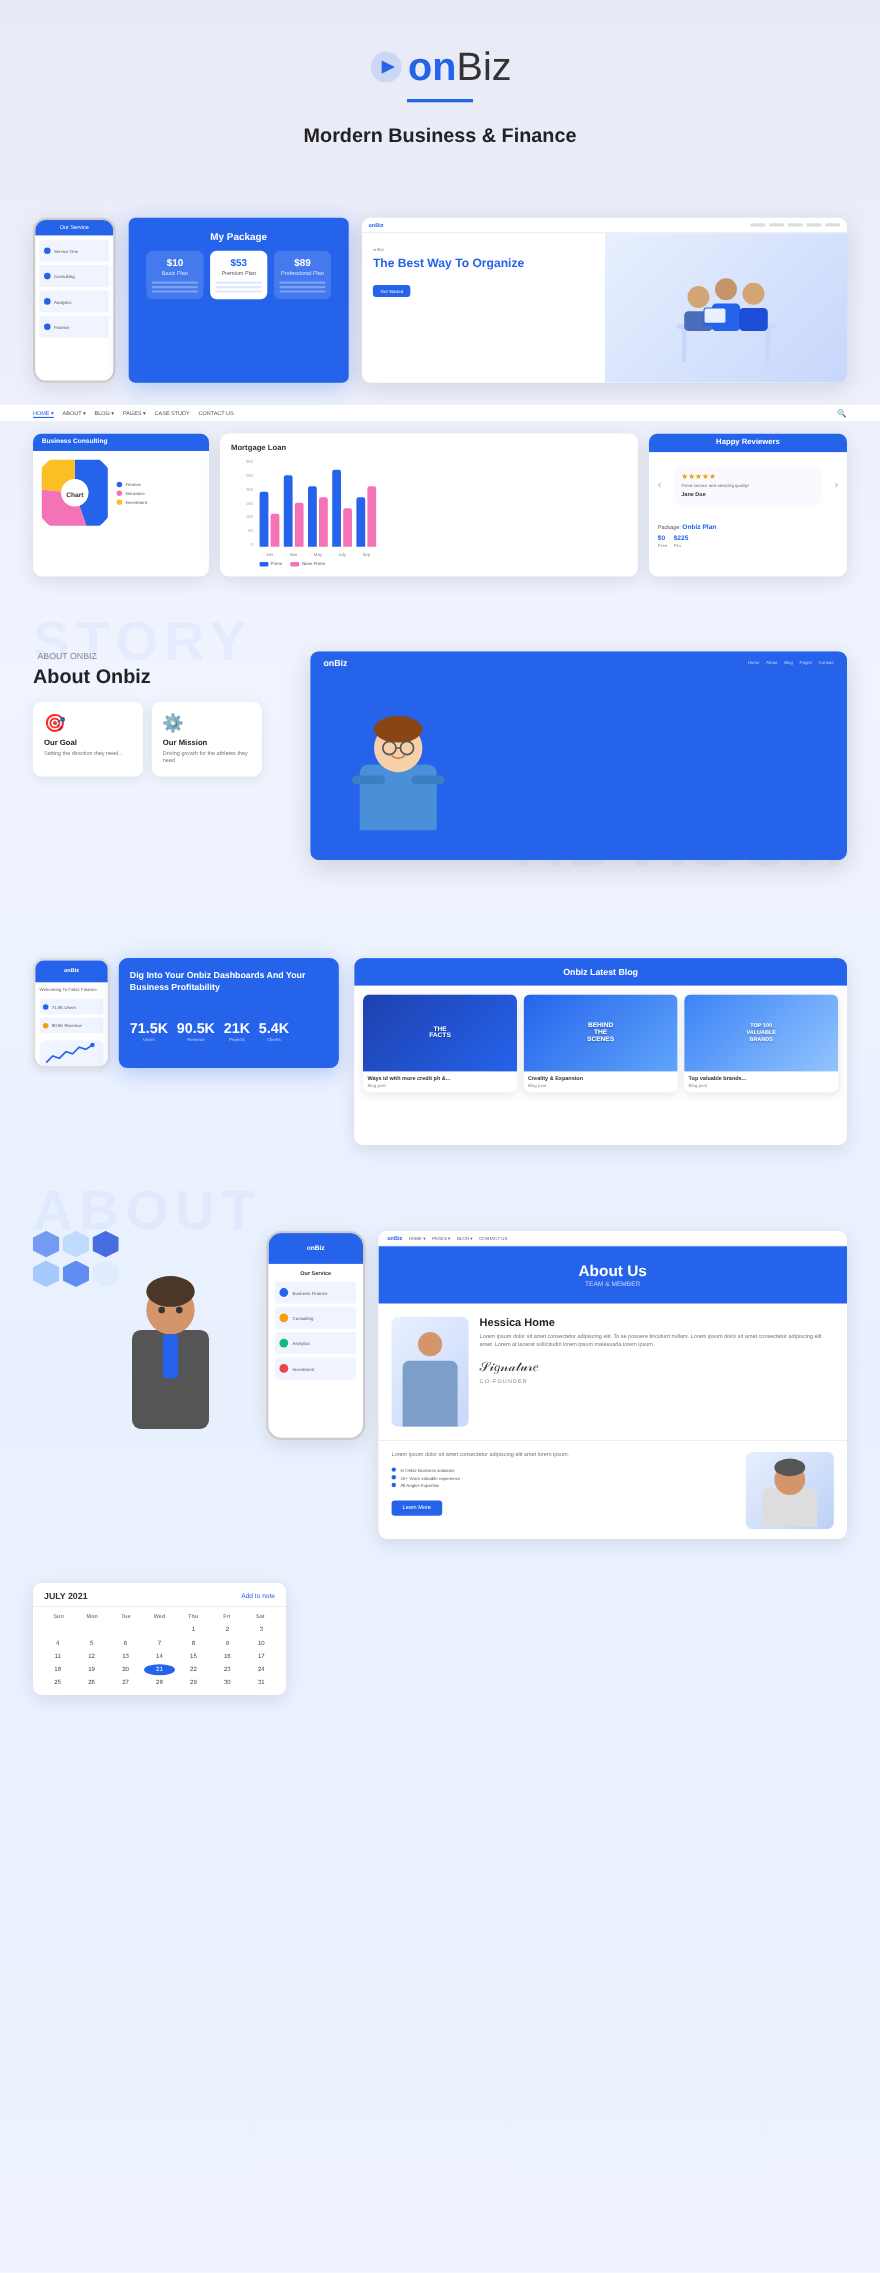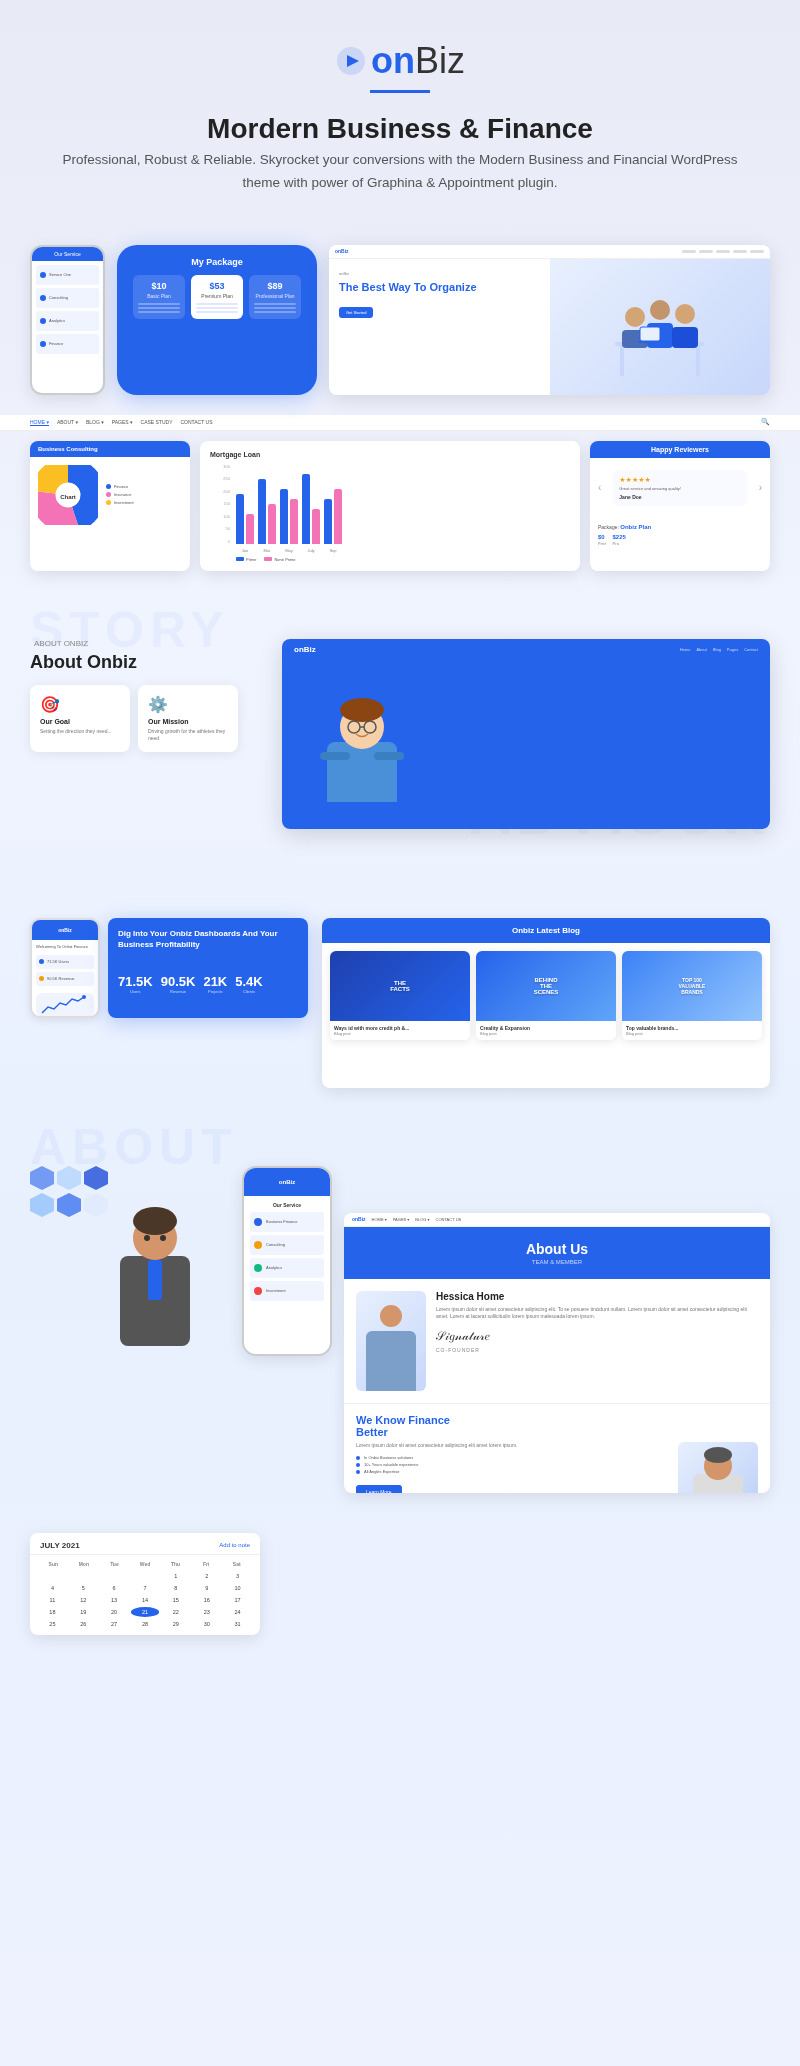--- a/index.html
+++ b/index.html
@@ -36,24 +36,24 @@
       font-weight: 700;
       color: #2563eb;
     }
     .logo-underline {
       width: 60px;
       height: 3px;
       background: #2563eb;
       margin: 4px auto 20px;
     }
     .headline-main {
-      font-size: 28px;
+      font-size: 18px;
       font-weight: 600;
       color: #222;
-      margin-bottom: 4px;
+      margin-bottom: 14px;
     }
     .headline-sub {
       font-size: 28px;
       font-weight: 700;
       color: #2563eb;
       margin-bottom: 16px;
     }
     .description {
       font-size: 13.5px;
       color: #555;
@@ -138,21 +138,21 @@
     }
     .r1-phone-item-text {
       font-size: 4px;
       color: #555;
     }
 
     .r1-package {
       width: 200px;
       height: 150px;
       background: #2563eb;
-      border-radius: 20px;
+      border-radius: 6px;
       box-shadow: 0 4px 20px rgba(37,99,235,0.3);
       flex-shrink: 0;
       padding: 12px;
       display: flex;
       flex-direction: column;
     }
     .r1-package-title {
       color: #fff;
       font-size: 9px;
       font-weight: 700;
@@ -746,21 +746,20 @@
       color: #555;
     }
 
     .r5-about {
       flex: 1;
       height: 280px;
       background: #fff;
       border-radius: 8px;
       box-shadow: 0 4px 16px rgba(0,0,0,0.1);
       overflow: hidden;
-      margin-top: 47px;
     }
     .r5-about-header {
       background: #2563eb;
       color: #fff;
       text-align: center;
       padding: 14px;
     }
     .r5-about-header-title {
       font-size: 14px;
       font-weight: 700;
@@ -1011,21 +1010,20 @@
     <svg class="logo-icon" viewBox="0 0 32 32">
       <circle cx="16" cy="16" r="14" fill="#2563eb" opacity="0.15"></circle>
       <polygon points="12,10 24,16 12,22" fill="#2563eb"></polygon>
     </svg>
     <span class="logo-text">
       <span>on</span><strong>Biz</strong>
     </span>
   </div>
   <div class="logo-underline"></div>
   <div class="headline-main">Mordern Business &amp; Finance</div>
-  <p class="description">Professional, Robust &amp; Reliable. Skyrocket your conversions with the Modern Business and Financial WordPress theme with power of Graphina &amp; Appointment plugin.</p>
 </div>
 
 <div class="screenshots-row1">
 
   <div class="r1-phone">
     <div class="r1-phone-header">Our Service</div>
     <div class="r1-phone-body">
       <div class="r1-phone-item">
         <div class="r1-phone-item-dot"></div>
         <div class="r1-phone-item-text">Service One</div>
@@ -1475,24 +1473,20 @@
       </div>
       <div class="r5-about-info">
         <div class="r5-about-name">Hessica Home</div>
         <div class="r5-about-desc">Lorem ipsum dolor sit amet consectetur adipiscing elit. To se posuere tincidunt nullam. Lorem ipsum dolor sit amet consectetur adipiscing elit amet. Lorem at lacerat sollicitudin lorem ipsum malesuada lorem ipsum.</div>
         <div class="r5-about-signature">𝒮𝒾𝑔𝓃𝒶𝓉𝓊𝓇𝑒</div>
         <div class="r5-about-role">CO-FOUNDER</div>
       </div>
     </div>
 
     <div class="r5-finance">
-      <div class="r5-finance-title">
-        <span>We Know Finance</span><br>
-        <span style="color:#2563eb;">Better</span>
-      </div>
       <div class="r5-finance-row">
         <div class="r5-finance-text">
           <div class="r5-finance-desc">Lorem ipsum dolor sit amet consectetur adipiscing elit amet lorem ipsum.</div>
           <div class="r5-finance-bullets">
             <div class="r5-finance-bullet">
               <div class="r5-finance-bullet-dot"></div>In Onbiz Business solutions
             </div>
             <div class="r5-finance-bullet">
               <div class="r5-finance-bullet-dot"></div>10+ Years valuable experience
             </div>

